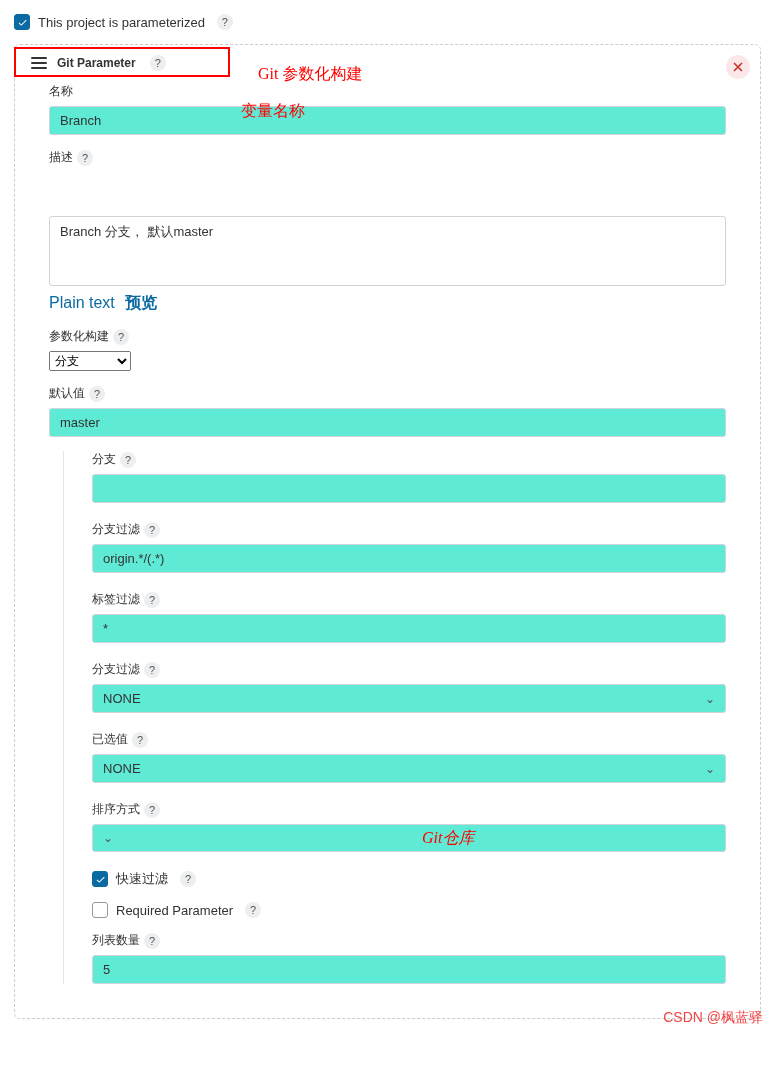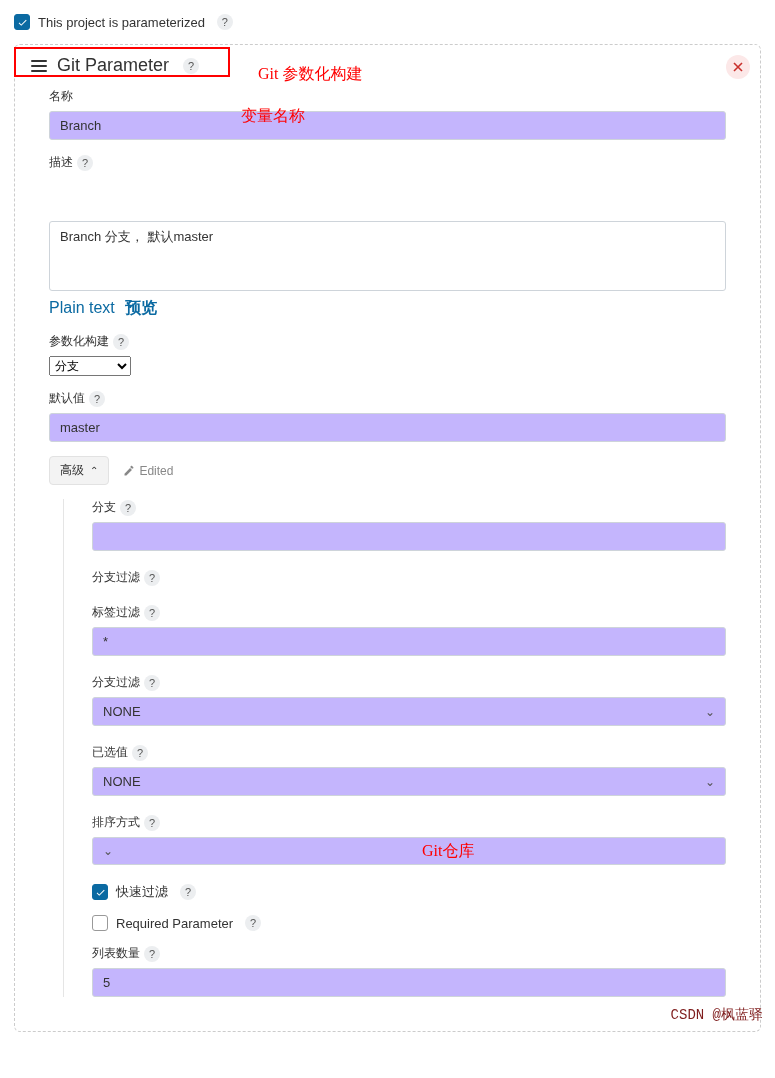--- a/index.html
+++ b/index.html
@@ -65,21 +65,21 @@
     position: relative;
   }
   .drag-icon {
     width: 16px; height: 12px;
     display: inline-flex;
     flex-direction: column;
     justify-content: space-between;
     cursor: grab;
   }
   .drag-icon span { height: 2px; background: #333; border-radius: 1px; }
-  .panel-title { font-weight: 400; font-size: 18px; }
+  .panel-title { font-weight: 700; font-size: 12px; }
   .red-box {
     position: absolute;
     border: 2px solid red;
     pointer-events: none;
   }
   .red-annot {
     position: absolute;
     color: red;
     font-size: 16px;
     font-family: "SimSun", serif;
@@ -105,21 +105,21 @@
     margin-bottom: 6px;
     display: flex;
     align-items: center;
   }
   input.text-input, .select-box {
     width: 100%;
     padding: 6px 10px;
     font-size: 13px;
     border: 1px solid #ced4da;
     border-radius: 3px;
-    background: #c4b5fd;
+    background: #5eead4;
     font-family: inherit;
     color: #333;
   }
   textarea.text-input {
     width: 100%;
     padding: 6px 10px;
     font-size: 13px;
     border: 1px solid #ced4da;
     border-radius: 3px;
     background: #fff;
@@ -175,25 +175,24 @@
   .check-line {
     display: flex;
     align-items: center;
     gap: 8px;
     margin-bottom: 14px;
     font-size: 13px;
   }
   .blur-text { filter: blur(3px); letter-spacing: 0.5px; color: #666; }
   .watermark {
     position: absolute;
-    bottom: 22px; right: 12px;
-    color: #7f1d1d;
+    bottom: 6px; right: 12px;
+    color: #ef4444;
     font-size: 14px;
     pointer-events: none;
-    font-family: Liberation Mono, monospace;
   }
 </style>
 </head>
 <body>
 
 <div class="top-check-row">
   <span class="checkbox checked">
     <svg viewBox="0 0 16 16">
         <path fill="#fff" d="M6.2 10.8L3.4 8l-1 1 3.8 3.8L14 5l-1-1z"></path>
       </svg>
@@ -253,48 +252,37 @@
   </div>
 
   <div class="section">
     <div class="field-label">
       <span>默认值</span>
       <span class="help-icon">?</span>
     </div>
     <input class="text-input" type="text" value="master" style="">
   </div>
 
-  <div class="adv-row">
-    <span class="adv-btn">
-      <span>高级</span>
-      <span style="font-size:10px;">⌃</span>
-    </span>
-    <span class="edited">
-      <svg viewBox="0 0 16 16">
-          <path fill="#888" d="M2 11.5V14h2.5l7.4-7.4-2.5-2.5L2 11.5zM13.7 4.3c.4-.4.4-1 0-1.4l-1.6-1.6c-.4-.4-1-.4-1.4 0l-1.2 1.2 2.5 2.5 1.7-.7z"></path>
-        </svg>
-      <span>Edited</span>
-    </span>
-  </div>
 
   <div class="indent-block">
 
     <div class="section">
       <div class="field-label">
           <span>分支</span>
           <span class="help-icon">?</span>
         </div>
       <input class="text-input" type="text" value="" style="">
     </div>
 
     <div class="section">
       <div class="field-label">
           <span>分支过滤</span>
           <span class="help-icon">?</span>
         </div>
+      <input class="text-input" type="text" value="origin.*/(.*)" style="">
     </div>
 
     <div class="section">
       <div class="field-label">
           <span>标签过滤</span>
           <span class="help-icon">?</span>
         </div>
       <input class="text-input" type="text" value="*" style="">
     </div>
 
@@ -321,21 +309,21 @@
     </div>
 
     <div class="section" style="position:relative;">
       <div class="field-label">
           <span>排序方式</span>
           <span class="help-icon">?</span>
         </div>
       <div class="select-box">
         <span class="chev">⌄</span>
       </div>
-      <div class="red-annot" style="left:330px; top:27px;">Git仓库</div>
+      <div class="red-annot" style="left:330px; top:27px;font-style:italic;">Git仓库</div>
     </div>
 
     <div class="check-line">
       <span class="checkbox checked">
         <svg viewBox="0 0 16 16">
             <path fill="#fff" d="M6.2 10.8L3.4 8l-1 1 3.8 3.8L14 5l-1-1z"></path>
           </svg>
       </span>
       <span>快速过滤</span>
       <span class="help-icon">?</span>

